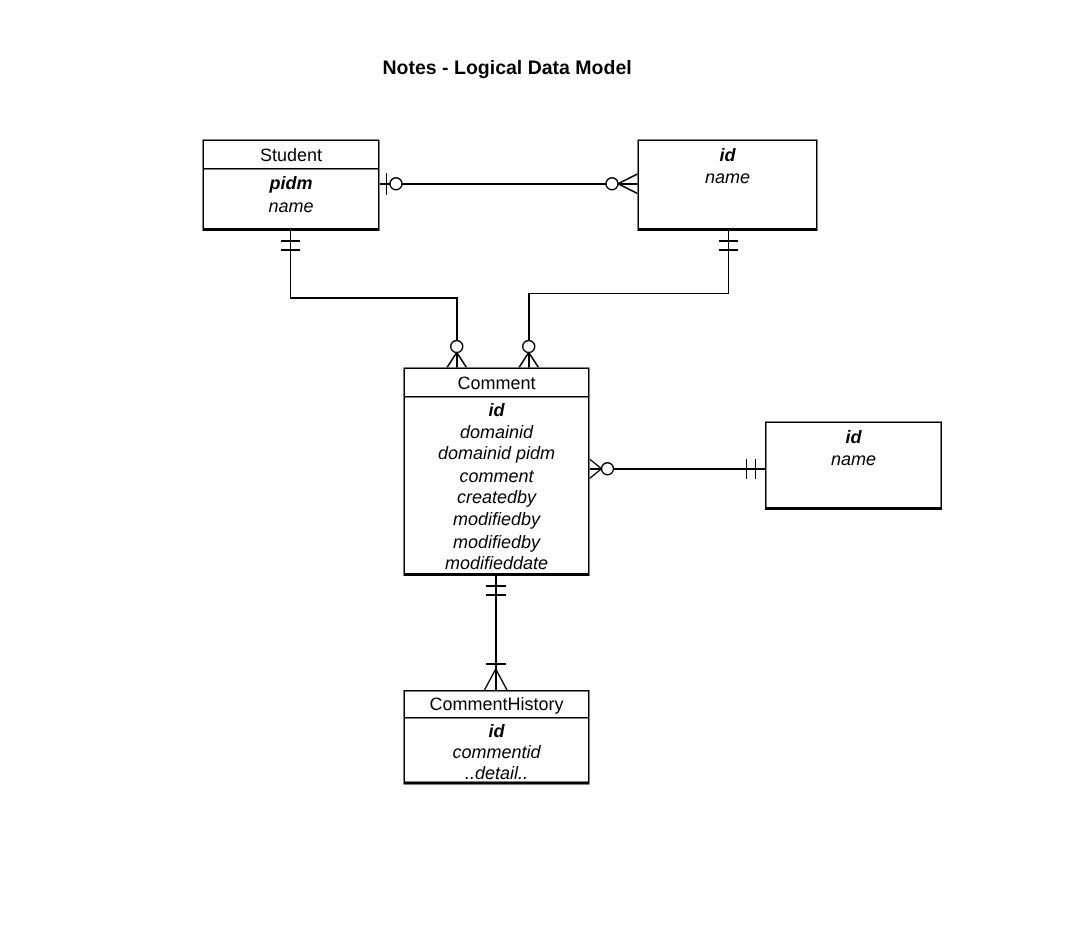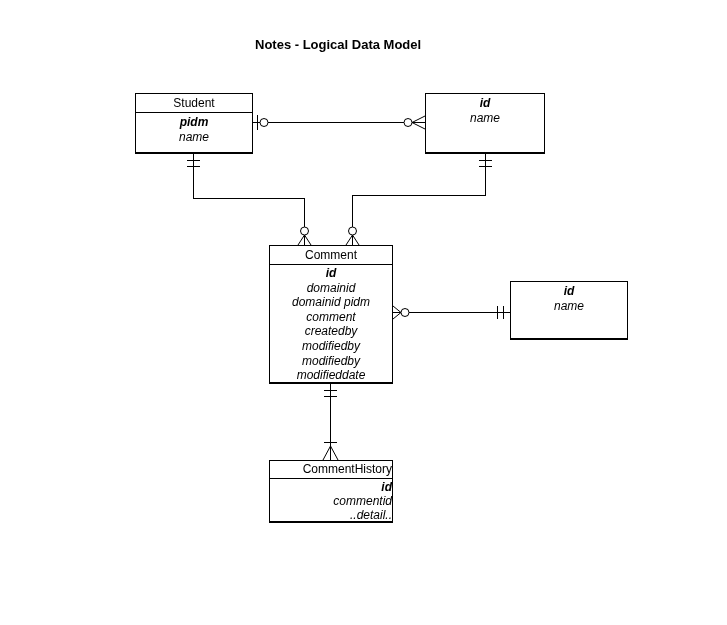--- a/index.html
+++ b/index.html
@@ -37,21 +37,21 @@
     overflow: hidden;
   }
   .entity-body { padding-top: 2px; font-style: italic; }
   .attr { height: 15px; line-height: 15px; white-space: nowrap; overflow: hidden; }
   .pk { font-weight: bold; }
 
   #entity-student        { left: 135px; top: 93px;  width: 118px; height: 61px; }
   #entity-advisor        { left: 425px; top: 93px;  width: 120px; height: 61px; }
   #entity-comment        { left: 269px; top: 245px; width: 124px; height: 139px; }
   #entity-domain         { left: 510px; top: 281px; width: 118px; height: 59px; }
-  #entity-commenthistory { left: 269px; top: 460px; width: 124px; height: 63px; text-align: right; }
+  #entity-commenthistory { left: 269px; top: 460px; width: 124px; height: 63px; }
 
   #entity-comment .entity-body { padding-top: 1px; }
   #entity-comment .attr { height: 14.6px; line-height: 14.6px; }
   #entity-commenthistory .entity-header { height: 17px; line-height: 17px; }
   #entity-commenthistory .entity-body { padding-top: 1px; }
   #entity-commenthistory .attr { height: 14px; line-height: 14px; }
 
   .wires line, .wires polyline { stroke: #000; stroke-width: 1; fill: none; }
   .wires circle { stroke: #000; stroke-width: 1; fill: #fff; }
 </style>

